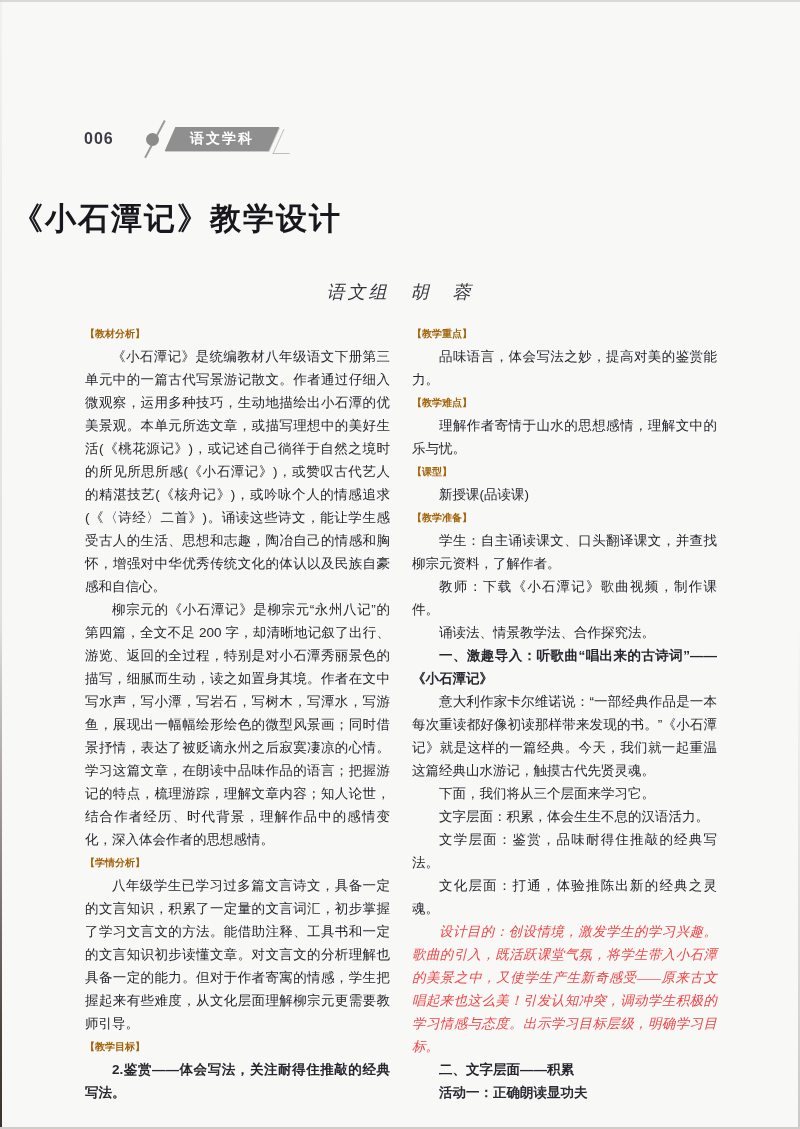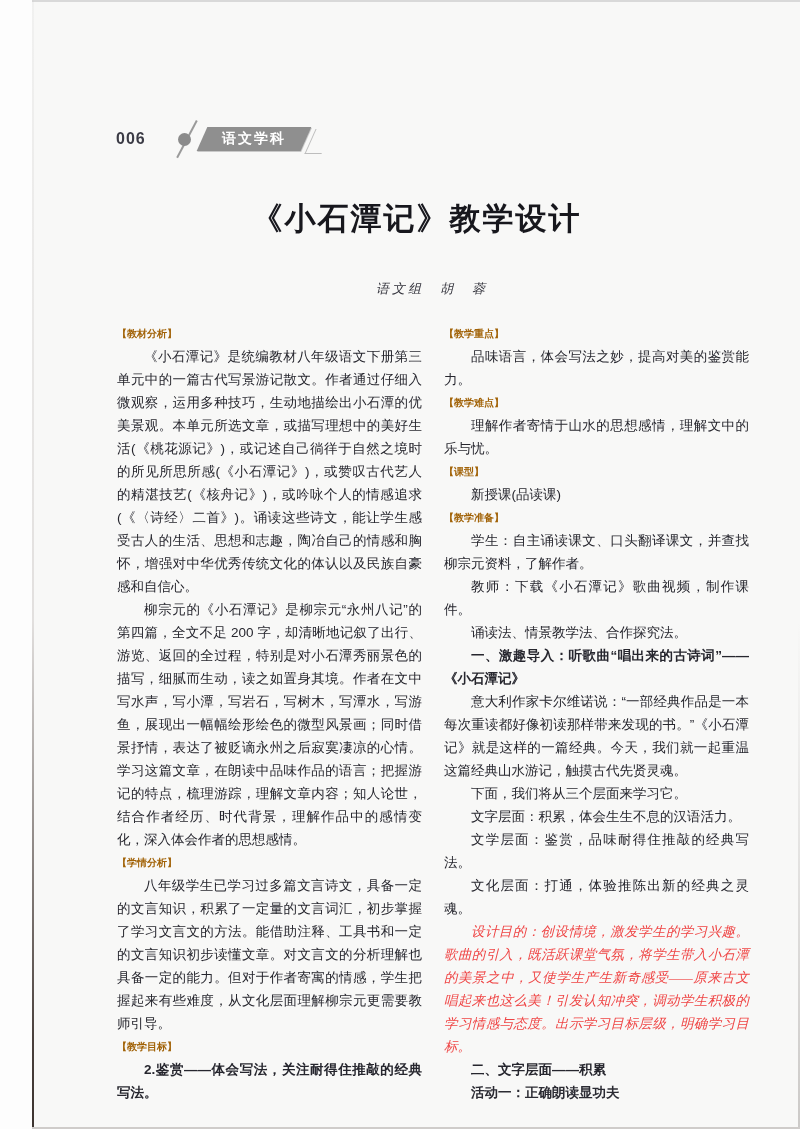--- a/index.html
+++ b/index.html
@@ -6,21 +6,20 @@
   body{
     width:800px;height:1129px;
     background:#fdfdfd;
     font-family:"Liberation Sans","DejaVu Sans",sans-serif;
     position:relative;
     overflow:hidden;
   }
   .page{
     position:absolute;inset:0;
     background:#f8f8f7;
-    margin-left:32px;
   }
   
   .edge-top{position:absolute;top:0;left:0;right:0;height:2px;background:#d9d9d9;}
   .edge-left{position:absolute;top:0;bottom:0;left:0;width:2px;
     background:linear-gradient(to bottom, rgba(200,200,200,.15) 0%, rgba(160,150,148,.25) 55%, #4a403c 92%, #3c332f 100%);}
   .edge-right{position:absolute;top:55%;bottom:0;right:0;width:2px;
     background:linear-gradient(to bottom, rgba(190,190,190,0) 0%, rgba(150,145,142,.45) 100%);}
   .edge-bottom{position:absolute;left:0;right:0;bottom:0;height:2px;background:#cfccca;}
 
   
@@ -53,30 +52,30 @@
     font-family:"Liberation Serif","DejaVu Serif",serif;
   }
   .badge-ghost{
     position:absolute;left:142px;top:7px;width:16px;height:24px;
     border-left:1.5px solid #bdbdbd;border-bottom:1.5px solid #bdbdbd;
     transform:skewX(-24deg);
   }
 
   
   .doc-title{
-    position:absolute;top:198px;left:4px;width:761px;
-    text-align:center;
+    position:absolute;top:198px;left:12px;width:761px;
+    text-align:left;
     font-size:31px;font-weight:900;color:#17171d;
     letter-spacing:2px;
     font-family:"Liberation Sans","DejaVu Sans",sans-serif;
   }
   .doc-byline{
     position:absolute;top:280px;left:0;width:800px;
     text-align:center;
-    font-size:13px;color:#33333c;font-style:italic;
+    font-size:18px;color:#33333c;font-style:italic;
     letter-spacing:3px;
     font-family:Liberation Serif, serif;
   }
 
   
   .columns{
     position:absolute;top:322px;left:85px;width:632px;
     display:flex;gap:22px;
   }
   .col{width:305px;color:#26262e;font-size:13.5px;line-height:23px;

